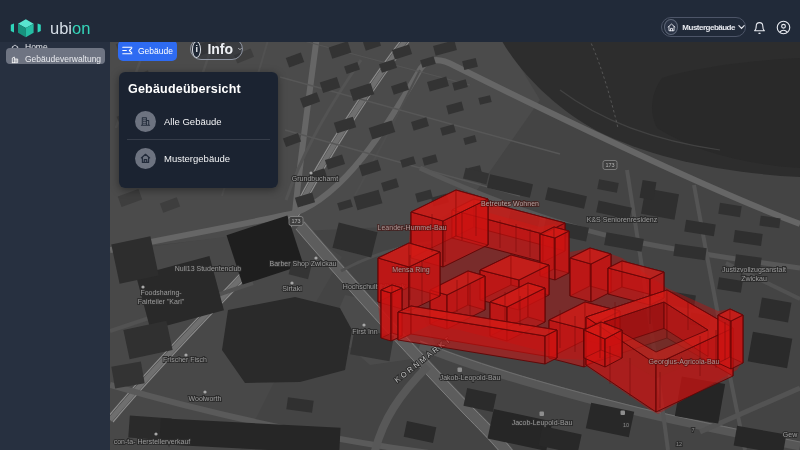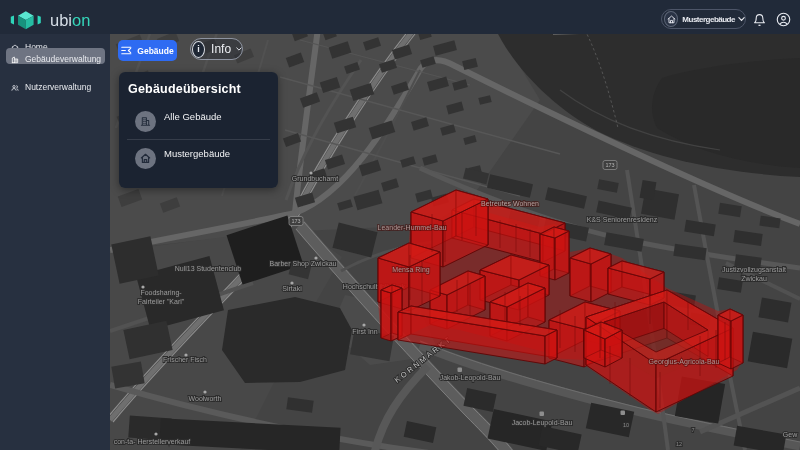--- a/index.html
+++ b/index.html
@@ -1,26 +1,26 @@
 <!DOCTYPE html>
 <html><head><meta charset="utf-8"><style>
 *{margin:0;padding:0;box-sizing:border-box}
 body{width:800px;height:450px;overflow:hidden;font-family:"Liberation Sans",sans-serif;background:#212a39;position:relative}
-#top{position:absolute;left:0;top:6px;width:800px;height:28px;background:#212a39;z-index:30}
+#top{position:absolute;left:0;top:14px;width:800px;height:28px;background:#212a39;z-index:30}
 #side{position:absolute;left:0;top:28px;width:110px;height:422px;background:#273040;z-index:25}
 #mapwrap{position:absolute;left:110px;top:28px;width:690px;height:422px;overflow:hidden;z-index:1}
 .navitem{position:absolute;left:6px;width:99px;height:16px;border-radius:4px;display:flex;align-items:flex-end;color:#e8eaee;font-size:8.5px}
 .navitem svg{margin-left:4.5px;margin-right:6.5px;flex:none}
 .sel{background:#6e7482}
 #panel{position:absolute;left:119px;top:72px;width:159px;height:116px;background:rgba(26,34,49,0.97);border-radius:6px;z-index:10;box-shadow:0 2px 8px rgba(0,0,0,0.4)}
 #panel h3{color:#fff;font-size:12.5px;margin:10px 0 15px 9px;letter-spacing:0.2px}
-.prow{position:absolute;left:8px;display:flex;align-items:flex-start}
+.prow{position:absolute;left:8px;display:flex;align-items:center}
 .pcirc{width:21px;height:21px;border-radius:50%;background:#6d7380;display:flex;align-items:center;justify-content:center}
 .prow span{color:#f2f3f5;font-size:9.5px;margin-left:8px}
-#gbtn{position:absolute;left:118px;top:40px;width:59px;height:21px;background:#2e6bf2;border-radius:5px;color:#fff;font-size:8.5px;font-weight:bold;display:flex;align-items:center;justify-content:center;z-index:10}
+#gbtn{position:absolute;left:118px;top:40px;width:59px;height:21px;background:#2e6bf2;border-radius:5px;color:#fff;font-size:8.5px;font-weight:normal;display:flex;align-items:center;justify-content:center;z-index:10}
 #ibtn{position:absolute;left:190px;top:38px;width:53px;height:22px;border:1px solid #8d93a0;border-radius:11px;background:rgba(28,34,46,0.35);display:flex;align-items:center;z-index:10}
 #mgb{position:absolute;left:661px;top:3px;width:85px;height:20px;border:1px solid #4d5568;border-radius:10px;display:flex;align-items:center;color:#e8eaf0;font-size:8px;font-weight:bold;letter-spacing:-0.5px}
 </style></head><body>
 <div id="mapwrap">
     <svg width="690" height="422" viewBox="110 28 690 422" style="position:absolute;left:0;top:0" font-family="Liberation Sans, sans-serif">
       <rect x="110" y="28" width="690" height="422" fill="#444444"></rect>
       <polygon points="110,28 497,28 540,100 470,200 430,225 280,232 110,250" fill="#4b4b4b"></polygon>
       <polygon points="110,252 300,227 342,257 300,330 240,450 110,450" fill="#484848"></polygon>
       <polygon points="345,295 420,310 440,355 370,365 330,330" fill="#4b4b4b"></polygon>
       <path d="M495,28 L800,28 L800,177 C720,173 650,157 597,131 C555,108 515,70 495,28 Z" fill="#2d2d2d"></path>
@@ -335,38 +335,31 @@
         <path d="M3 10 L12 3 L21 10 M5 8.5 V20 H19 V8.5 M9.5 20 V14 H14.5 V20" stroke-linejoin="round" stroke-linecap="round"></path>
       </svg>
     <span>Home</span>
   </div>
   <div class="navitem sel" style="top:20px">
     <svg width="8" height="8" viewBox="0 0 24 24" fill="none" stroke="#fff" stroke-width="2.4">
         <path d="M4 20 V6 l6-3 v17 M10 9 h10 v11 H4 M13 12 h.5 M16.5 12 h.5 M13 15.5 h.5 M16.5 15.5 h.5" stroke-linejoin="round" stroke-linecap="round"></path>
       </svg>
     <span>Gebäudeverwaltung</span>
   </div>
-  <div class="navitem" style="top:48px">
-    <svg width="8" height="8" viewBox="0 0 24 24" fill="none" stroke="#dfe2e8" stroke-width="2.4">
-        <circle cx="9" cy="8" r="3.5"></circle>
-        <path d="M2.5 20 a6.5 6.5 0 0113 0 M16 5 a3.5 3.5 0 010 7 M17.5 14 a6.5 6.5 0 014 6"></path>
-      </svg>
-    <span>Nutzerverwaltung</span>
-  </div>
 </div>
 
 <div id="gbtn">
   <svg width="11" height="9" viewBox="0 0 15 12" style="margin-right:5px">
       <path d="M1 1.7 H13.5 M1 10.3 H13.5 M1 6 H6 M13.2 3.2 L10 6 L13.2 8.8" stroke="#fff" stroke-width="1.4" fill="none" stroke-linecap="round" stroke-linejoin="round"></path>
     </svg>
   Gebäude
 </div>
 <div id="ibtn">
   <span style="width:17px;height:17px;border-radius:50%;border:1.5px solid #d7dbe2;background:#1e2735;margin-left:1px;display:flex;align-items:center;justify-content:center;color:#e9ebf0;font-size:9px;font-weight:bold">i</span>
-  <span style="color:#eceef2;font-size:12px;font-weight:normal;margin-left:6px">Info</span>
+  <span style="color:#eceef2;font-size:14px;font-weight:bold;margin-left:6px">Info</span>
   <svg width="8" height="6" viewBox="0 0 8 6" style="margin-left:5px">
       <path d="M1 1.5 L4 4.5 L7 1.5" stroke="#e8eaf0" stroke-width="1.3" fill="none" stroke-linecap="round"></path>
     </svg>
 </div>
 
 <div id="panel">
   <h3>Gebäudeübersicht</h3>
   <div class="prow" style="top:39px">
     <span class="pcirc">
         <svg width="11" height="11" viewBox="0 0 24 24" fill="none" stroke="#232c3b" stroke-width="2.2">

